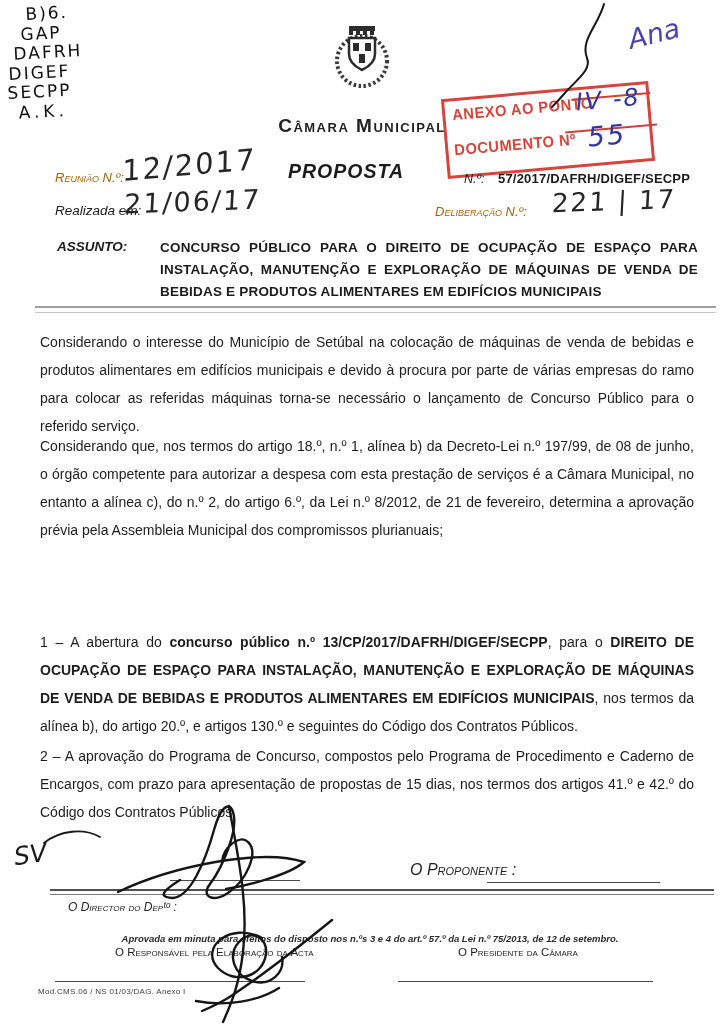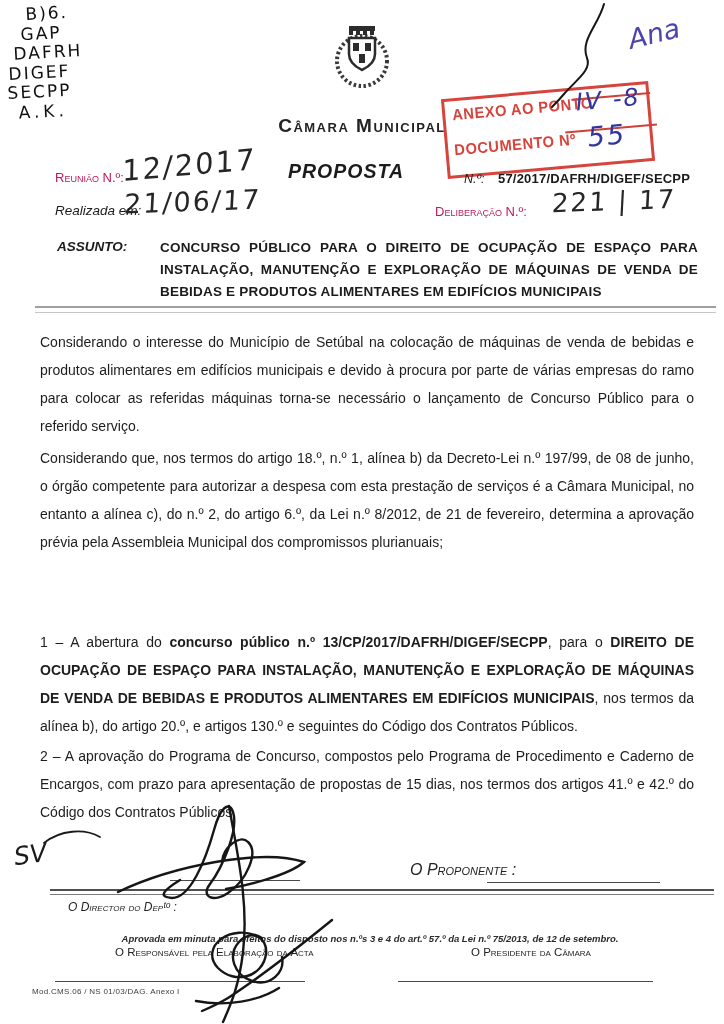--- a/index.html
+++ b/index.html
@@ -39,21 +39,21 @@
   
   .stamp { left:444px; top:90px; width:202px; height:74px; border:3px solid #d6453d;
     transform:rotate(-5deg); background:transparent; overflow:visible; }
   .stamp .lbl { position:absolute; color:#d6453d; font-weight:600; font-size:15.5px;
     letter-spacing:0.5px; white-space:nowrap; transform:scaleX(0.95); transform-origin:left; }
   .stamp .uline { position:absolute; border-bottom:2.5px solid #cf4038; }
   .stamp .val { position:absolute; font-family:"DejaVu Sans", sans-serif; font-style:italic;
     color:#3036a0; white-space:nowrap; letter-spacing:2px; }
 
   
-  .lbl-sc { font-variant:small-caps; color:#be185d; }
+  .lbl-sc { font-variant:small-caps; font-style:italic; color:#a16207; }
   .reuniao-lbl { left:55px; top:170px; font-size:13px; }
   .reuniao-val { left:122px; top:148px; font-size:29px; transform:rotate(-5deg) skewX(-6deg); }
   .realizada-lbl { left:55px; top:203px; font-size:13.5px; font-style:italic; }
   .realizada-val { left:124px; top:186px; font-size:27px; transform:rotate(-2deg) skewX(-5deg); }
   .prop-title { left:288px; top:160px; font-size:19.5px; font-weight:700; font-style:italic;
     letter-spacing:1px; }
   .num-lbl { left:464px; top:172px; font-size:12.5px; font-style:italic; }
   .num-val { left:498px; top:171px; font-size:13px; font-weight:700; letter-spacing:0.2px; }
   .delib-lbl { left:435px; top:204px; font-size:13px; }
   .delib-val { left:552px; top:186px; font-size:26px; transform:rotate(-2deg) skewX(-5deg); }
@@ -61,42 +61,42 @@
   
   .subj-lbl { left:57px; top:239px; font-size:13.5px; font-weight:700; font-style:italic; }
   .subj-txt { left:160px; top:237px; width:538px; font-size:13.5px; font-weight:700;
     line-height:22px; text-align:justify; letter-spacing:0.2px; }
   .subj-sep { left:35px; right:8px; top:306px; height:4px;
     border-top:2px solid #8f8f8f; border-bottom:1px solid #bdbdbd; opacity:0.85; }
 
   
   .para { left:40px; width:654px; font-size:14px; line-height:28px; text-align:justify;
     color:#1d1d1d; }
-  .p1 { top:328px; } .p2 { top:432px;margin-top:12px; } .p3 { top:548px; }
+  .p1 { top:328px; } .p2 { top:432px; } .p3 { top:548px; }
   .it1 { top:628px; } .it2 { top:742px; }
   .para b { font-weight:700; }
 
   
   .small-caps { font-variant:small-caps; color:#222; }
   .director-lbl { left:68px; top:861px; font-size:12px; font-style:italic;margin-top:39px; }
   .director-line { left:170px; top:880px; width:130px; border-bottom:1.5px solid #4a4a4a; }
   .proponente-lbl { left:410px; top:861px; font-size:16px; font-style:italic; }
   .proponente-line { left:487px; top:882px; width:173px; border-bottom:1.5px solid #4a4a4a; }
   .thick-rule { left:50px; right:10px; top:889px; height:3px;
     border-top:2.5px solid #4f4f4f; border-bottom:1px solid #7a7a7a; }
   .vote-row { left:78px; top:903px; font-size:12px; white-space:nowrap; }
   .vote-row .blank { display:inline-block; width:58px; border-bottom:1.2px solid #555;
     height:12px; margin:0 8px; }
   .minuta { left:80px; right:64px; top:933px; text-align:center; font-size:9.5px;
     font-style:italic; font-weight:600; color:#2a2a2a; }
   .responsavel-lbl { left:115px; top:946px; font-size:11.5px; }
-  .presidente-lbl { left:471px; top:946px; font-size:11.5px; }
+  .presidente-lbl { left:458px; top:946px; font-size:11.5px; }
   .sig-line-left { left:55px; top:981px; width:250px; border-bottom:1.5px solid #4a4a4a; }
   .sig-line-right { left:398px; top:981px; width:255px; border-bottom:1.5px solid #4a4a4a; }
-  .form-ref { left:32px; top:987px; font-size:8px; color:#3d3d3d; letter-spacing:0.3px; }
+  .form-ref { left:38px; top:987px; font-size:8px; color:#3d3d3d; letter-spacing:0.3px; }
 
   .sv { left:14px; top:840px; font-size:25px; font-family:"DejaVu Sans", sans-serif;
     font-style:italic; transform:rotate(-8deg); color:#1a1a1a; }
 
   .overlay { left:0; top:0; width:724px; height:1024px; pointer-events:none; z-index:6; }
   .crest { left:326px; top:24px; }
 </style>
 </head>
 <body>
 

